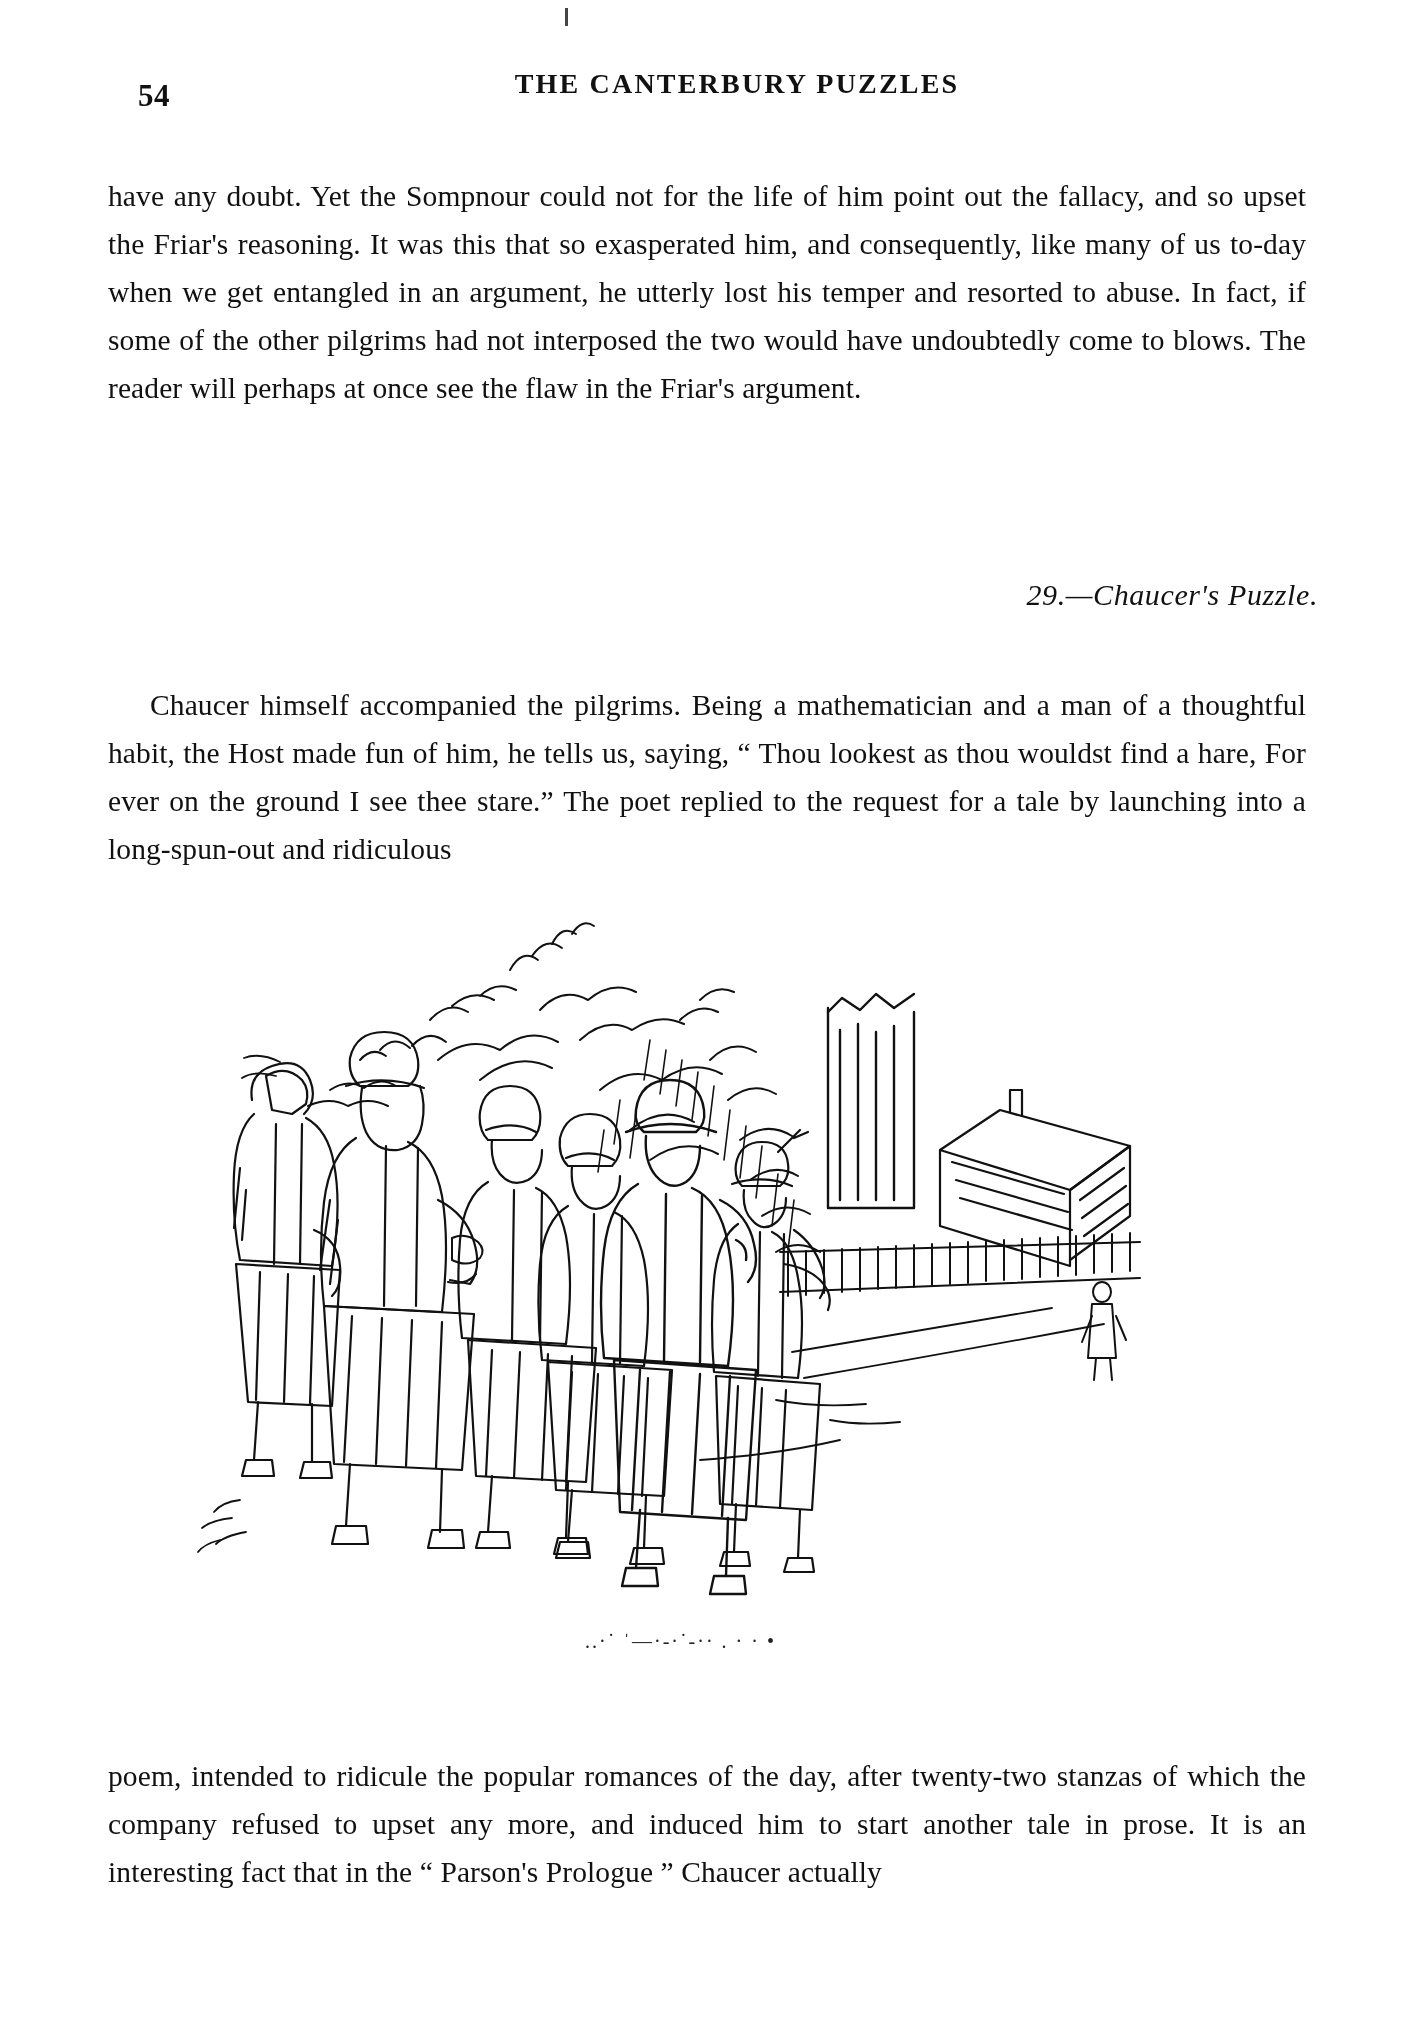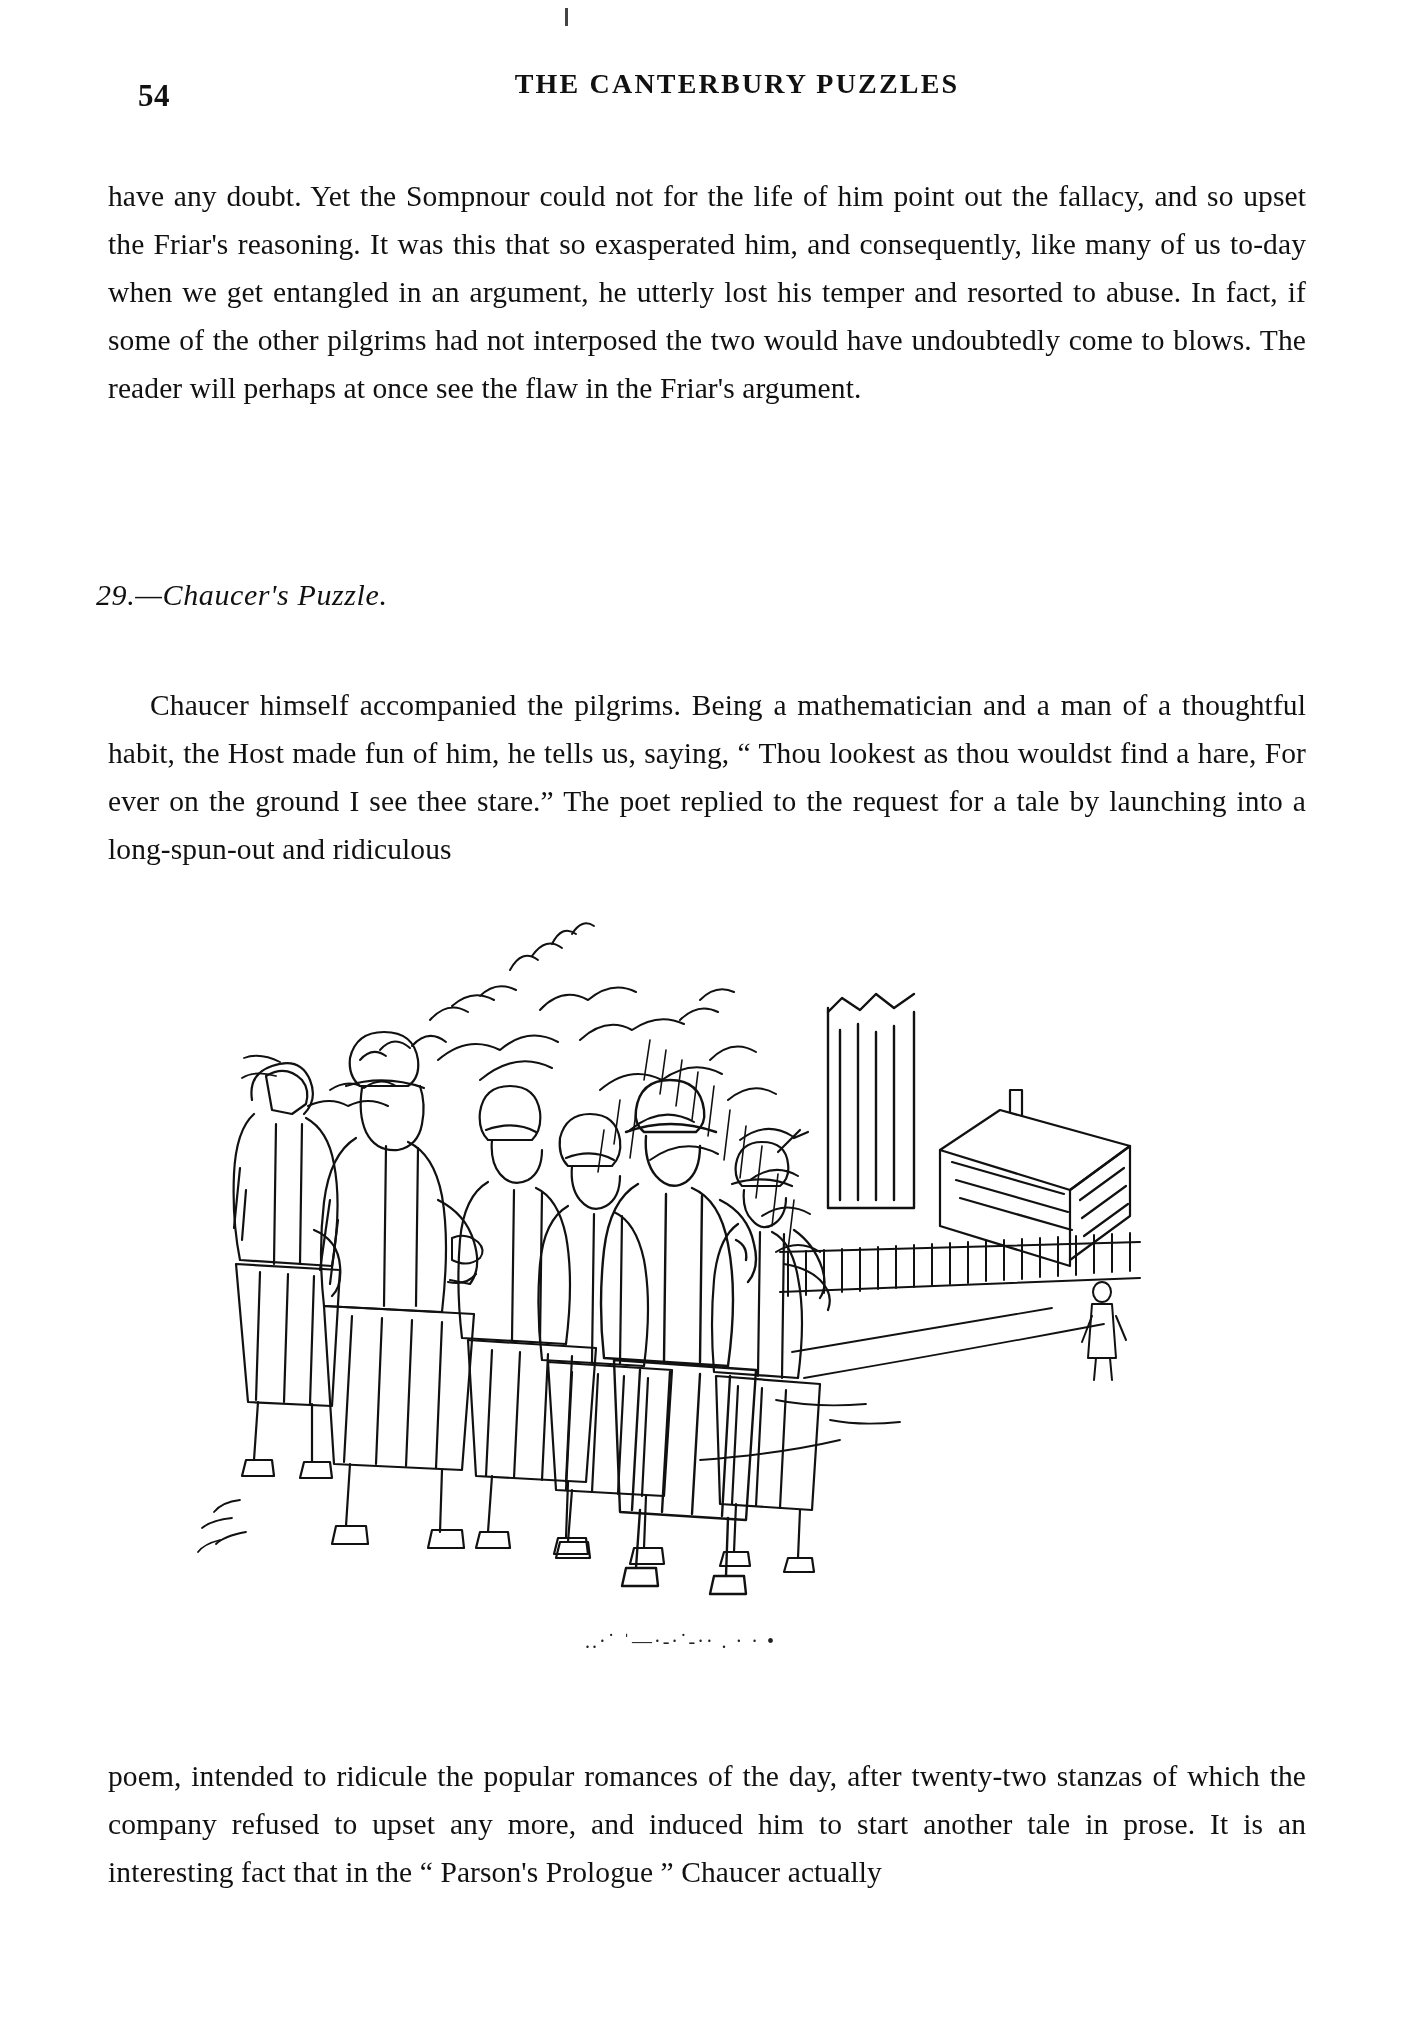--- a/index.html
+++ b/index.html
@@ -69,21 +69,21 @@
   .para-1 { top: 160px; }
   .para-2 { top: 669px; }
   .para-3 { top: 1740px; }
   .indent { text-indent: 42px; }
   
   .puzzle-heading {
     position: absolute;
     top: 578px;
     left: 96px;
     width: 1222px;
-    text-align: left;
+    text-align: right;
     font-style: italic;
     font-size: 30px;
     letter-spacing: 0.6px;
   }
   
   .illustration {
     position: absolute;
     top: 900px;
     left: 180px;
     width: 1070px;

